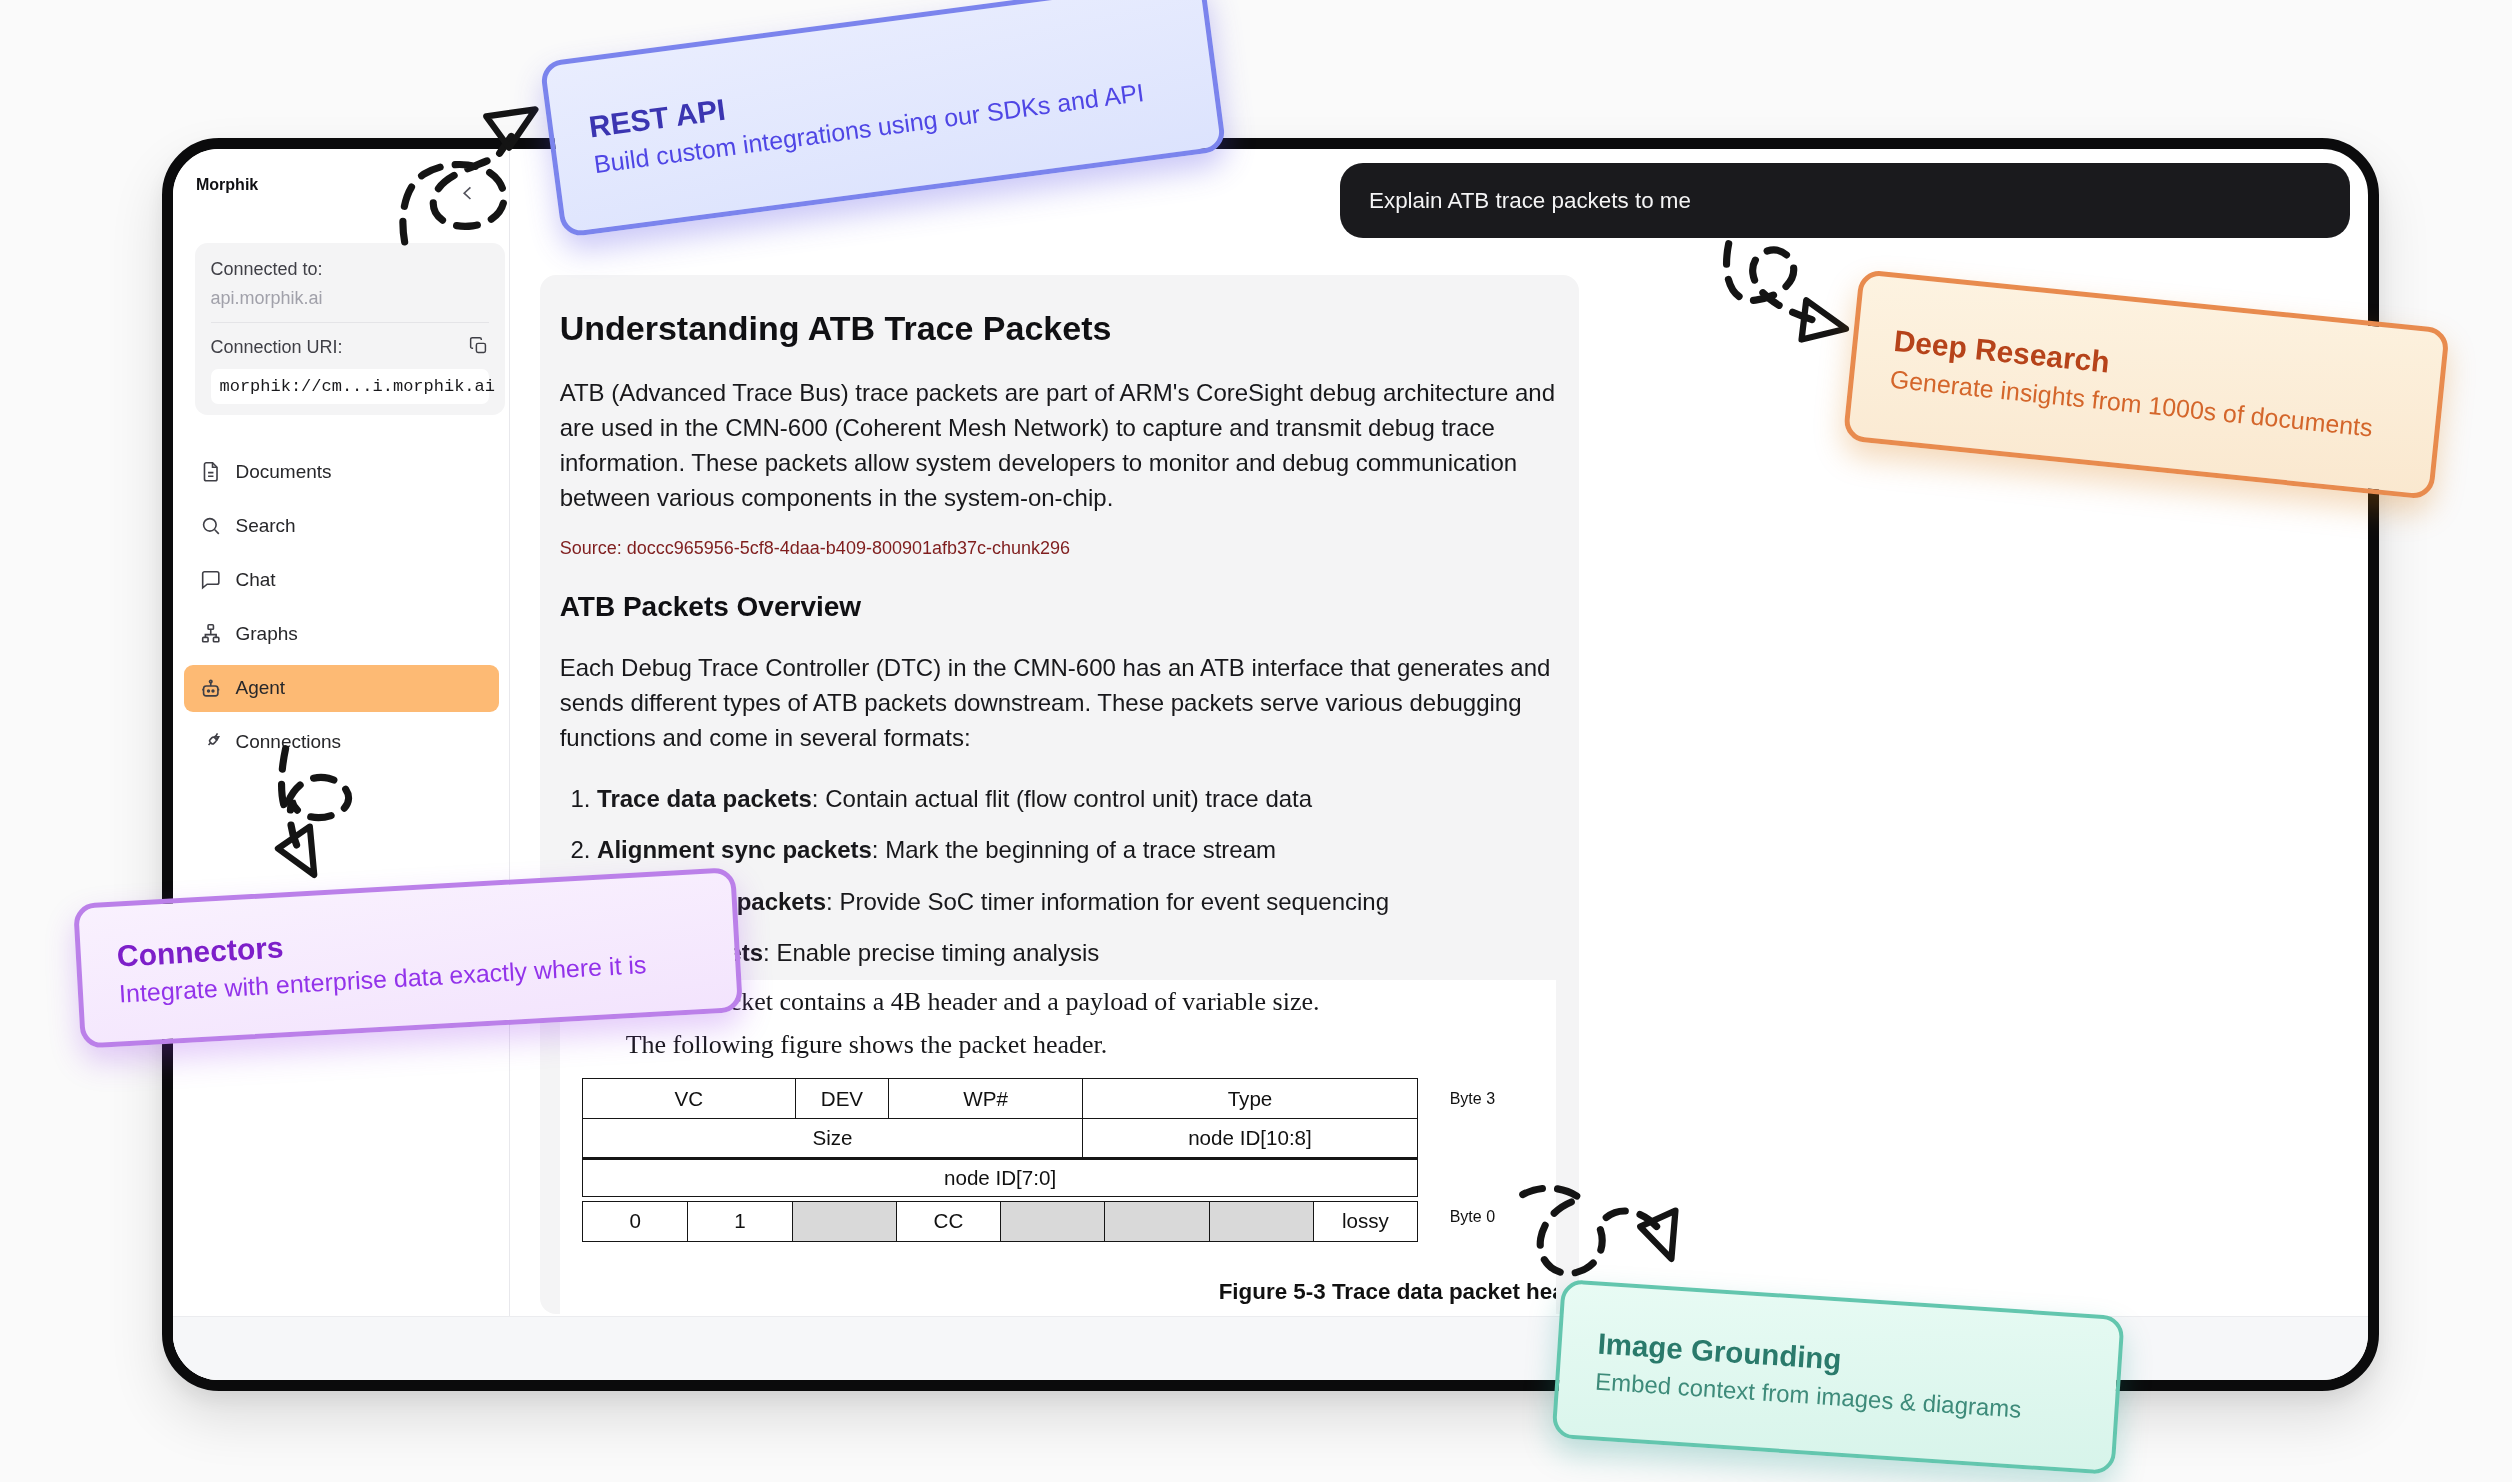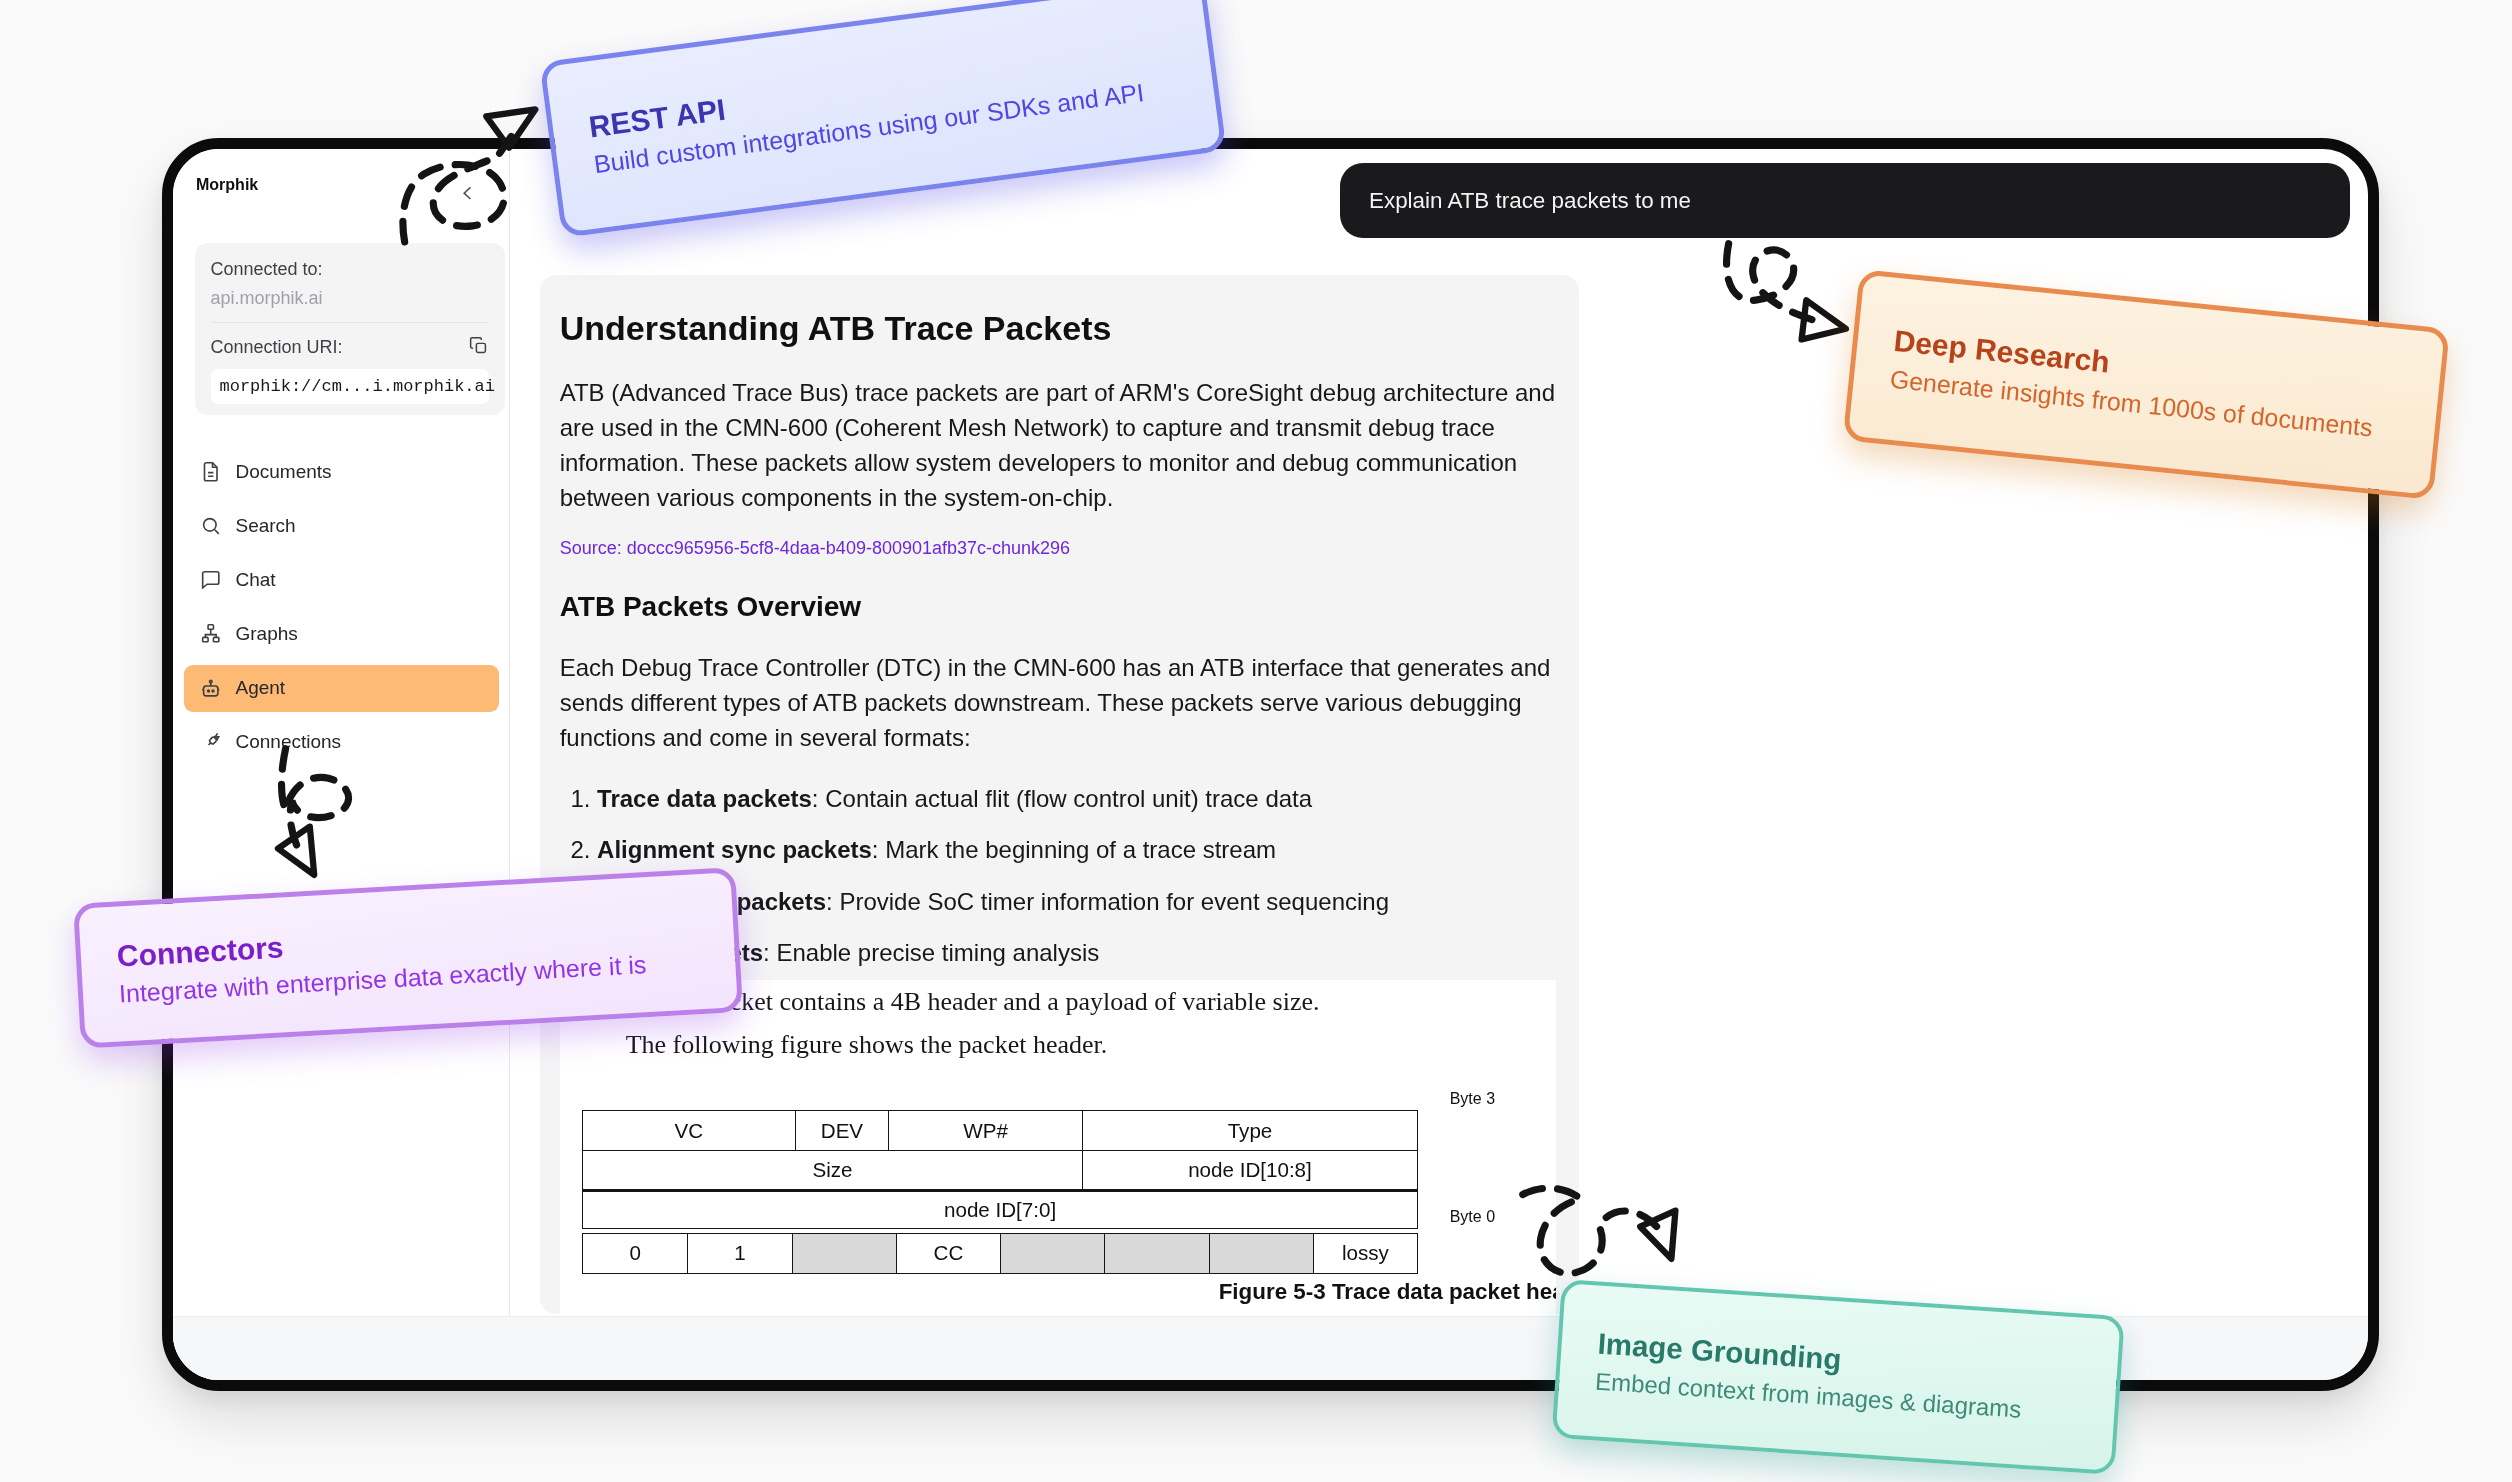--- a/index.html
+++ b/index.html
@@ -39,38 +39,38 @@
                 border-top:0.9px solid #ebecef;}
 
   
   .user-bubble{position:absolute;left:1167px;top:14.3px;width:1010px;height:75px;
                background:#1a1a1d;border-radius:23px;display:flex;align-items:center;
                padding-left:29px;color:#f4f4f5;font-size:22.4px;}
   .response{position:absolute;left:367px;top:126px;width:1039px;height:1039px;
             background:#f4f4f5;border-radius:16px;padding:0 23px 0 19.7px;overflow:hidden;}
   .response h1{font-size:34px;font-weight:700;color:#101013;margin:34px 0 0 0;}
   .response .body-p{font-size:24px;line-height:35px;margin:27px 0 0 0;color:#18181b;}
-  .src{font-size:18px;color:#6d28d9;margin-top:23px;}
+  .src{font-size:18px;color:#7f1d1d;margin-top:23px;}
   .response h2{font-size:28px;font-weight:700;color:#101013;margin:32px 0 0 0;}
   .olist{margin-top:29px;padding-left:10.7px;font-size:24px;line-height:29px;}
   .olist .oli{margin-bottom:22.4px;}
   .oli b{font-weight:700;}
   .oli.cut{margin-left:82px;}
   .src2{margin-left:169px;margin-top:1.8px;}
 
   
   .figure-box{position:absolute;left:19.7px;top:705px;width:996px;height:335px;background:#fff;
               overflow:hidden;font-family:"Liberation Serif",serif;}
   .fig-line1{position:absolute;left:170px;top:7.2px;font-size:26px;white-space:nowrap;}
   .fig-line2{position:absolute;left:66px;top:50px;font-size:26px;white-space:nowrap;}
   .tbl{position:absolute;left:22.4px;top:98px;width:836px;
        font-family:"Liberation Sans",sans-serif;font-size:20.6px;color:#111;}
   .trow{display:flex;border-left:1.8px solid #161616;border-right:1.8px solid #161616;}
   .trow.first{border-top:1.8px solid #161616;}
-  .trow.r1{border-bottom:1.8px solid #161616;margin-top:32px;}
+  .trow.r1{border-bottom:1.8px solid #161616;}
   .trow.r2{border-bottom:3.6px solid #161616;}
   .trow.r3{border-bottom:1.8px solid #161616;}
   .trow.r4{margin-top:3.6px;border:1.8px solid #161616;}
   .tcell{display:flex;align-items:center;justify-content:center;border-left:1.8px solid #161616;}
   .tcell:first-child{border-left:none;}
   .tcell.shaded{background:#d9d9d9;}
   .byte-label{position:absolute;left:890px;width:98px;font-family:"Liberation Sans",sans-serif;
               font-size:16px;color:#111;display:flex;align-items:center;}
   .fig-caption{position:absolute;left:659px;top:299px;white-space:nowrap;
                font-family:"Liberation Sans",sans-serif;font-size:22.4px;font-weight:700;color:#111;}

